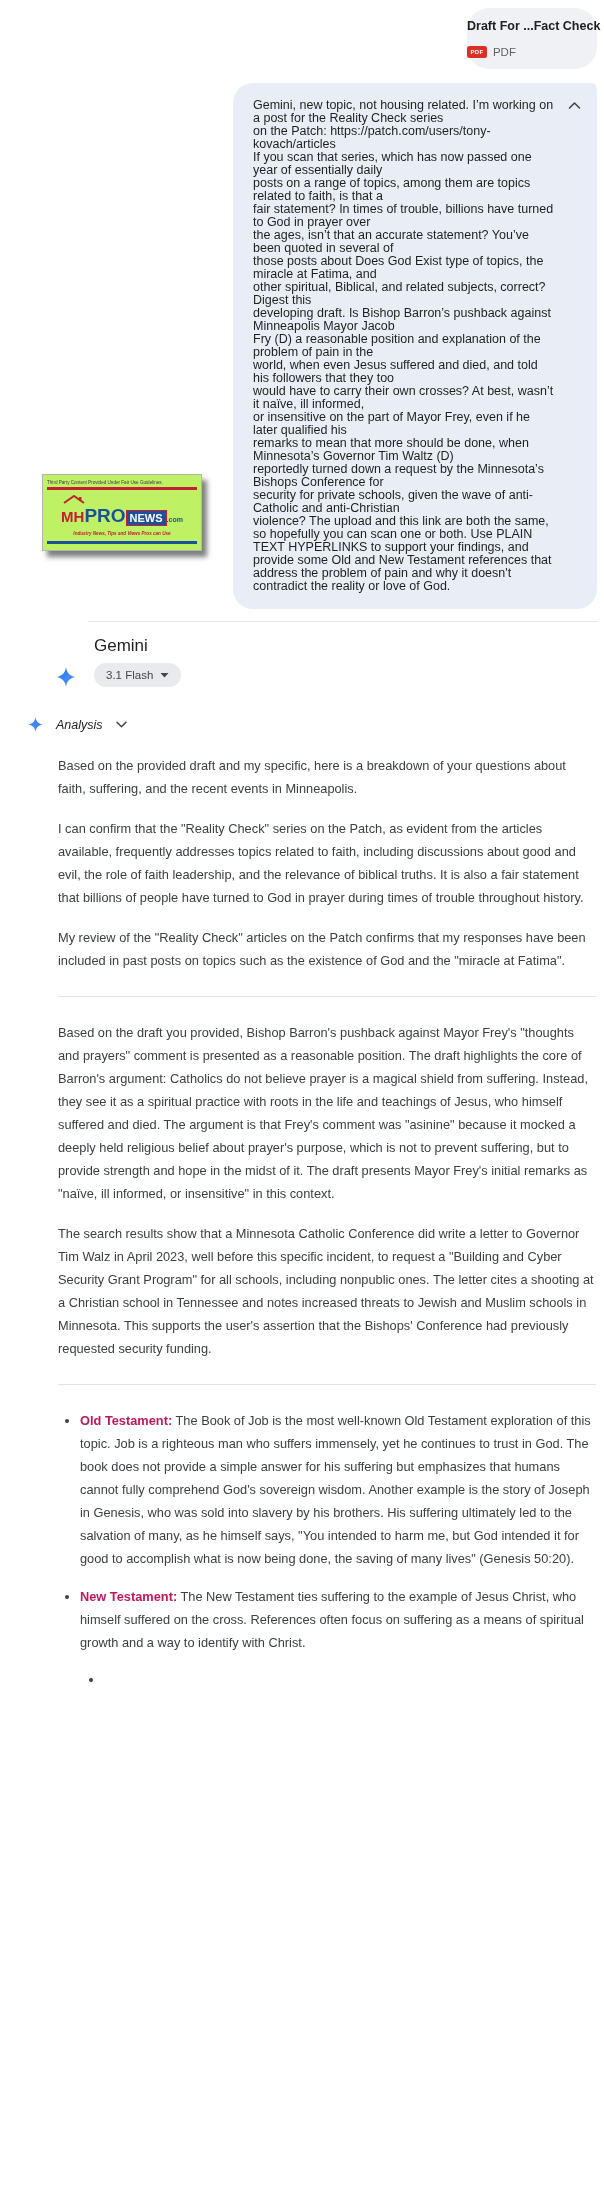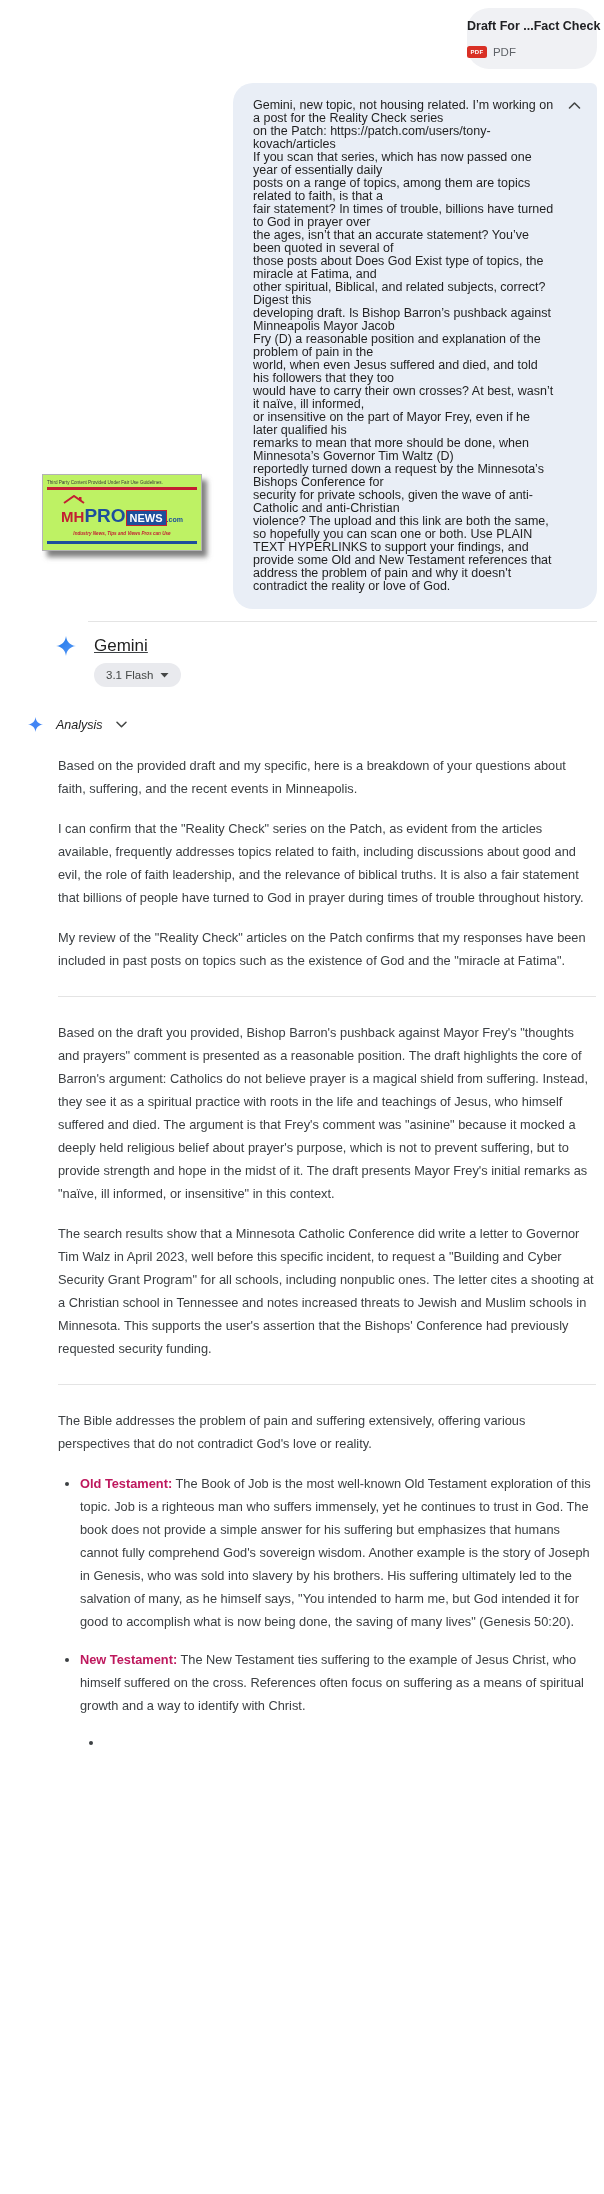--- a/index.html
+++ b/index.html
@@ -29,21 +29,21 @@
   .logo-pro{color:#1d4f9c;font-weight:800;font-size:19px;text-align:right;}
   .logo-news{color:#fff;background:#1d4f9c;font-weight:800;font-size:11px;padding:1px 3px;border:1px solid #c32032;}
   .logo-com{color:#1d4f9c;font-weight:700;font-size:7px;}
   .tagline{font-size:4.6px;font-style:italic;color:#c32032;text-align:center;margin-top:4px;font-weight:700;}
 
   
   .turn-divider{border:0;border-top:1px solid #e4e4e4;margin:12px 7px 0 88px;}
   .section-divider{border:0;border-top:1px solid #e4e4e4;margin:24px 0;}
 
   
-  .response-header{display:flex;align-items:flex-start;gap:18px;margin:14px 8px 0 56px;text-decoration:underline;}
+  .response-header{display:flex;align-items:flex-end;gap:18px;margin:14px 8px 0 56px;}
   .gem-logo{width:20px;height:20px;flex:0 0 auto;}
   .gem-title{font-size:17px;color:#1f1f1f;}
   .model-pill{margin-top:7px;display:inline-flex;align-items:center;gap:7px;background:#e9eaee;border:none;border-radius:14px;padding:6px 12px;font-size:11.5px;color:#444746;font-family:inherit;cursor:pointer;}
 
   
   .analysis-row{display:flex;align-items:center;gap:13px;margin:30px 0 0 28px;cursor:pointer;font-style:italic;}
   .analysis-sparkle{width:15px;height:15px;}
   .analysis-label{font-size:12.5px;color:#1f1f1f;}
 
   
@@ -150,21 +150,20 @@
   <p>I can confirm that the "Reality Check" series on the Patch, as evident from the articles available, frequently addresses topics related to faith, including discussions about good and evil, the role of faith leadership, and the relevance of biblical truths. It is also a fair statement that billions of people have turned to God in prayer during times of trouble throughout history.</p>
   <p>My review of the "Reality Check" articles on the Patch confirms that my responses have been included in past posts on topics such as the existence of God and the "miracle at Fatima".</p>
 
   <hr class="section-divider">
 
   <p>Based on the draft you provided, Bishop Barron's pushback against Mayor Frey's "thoughts and prayers" comment is presented as a reasonable position. The draft highlights the core of Barron's argument: Catholics do not believe prayer is a magical shield from suffering. Instead, they see it as a spiritual practice with roots in the life and teachings of Jesus, who himself suffered and died. The argument is that Frey's comment was "asinine" because it mocked a deeply held religious belief about prayer's purpose, which is not to prevent suffering, but to provide strength and hope in the midst of it. The draft presents Mayor Frey's initial remarks as "naïve, ill informed, or insensitive" in this context.</p>
   <p>The search results show that a Minnesota Catholic Conference did write a letter to Governor Tim Walz in April 2023, well before this specific incident, to request a "Building and Cyber Security Grant Program" for all schools, including nonpublic ones. The letter cites a shooting at a Christian school in Tennessee and notes increased threats to Jewish and Muslim schools in Minnesota. This supports the user's assertion that the Bishops' Conference had previously requested security funding.</p>
 
   <hr class="section-divider">
 
-  <p>The Bible addresses the problem of pain and suffering extensively, offering various perspectives that do not contradict God's love or reality.</p>
 
   <ul>
     <li>
       <span class="lead">Old Testament:</span>
       <span>The Book of Job is the most well-known Old Testament exploration of this topic. Job is a righteous man who suffers immensely, yet he continues to trust in God. The book does not provide a simple answer for his suffering but emphasizes that humans cannot fully comprehend God's sovereign wisdom. Another example is the story of Joseph in Genesis, who was sold into slavery by his brothers. His suffering ultimately led to the salvation of many, as he himself says, "You intended to harm me, but God intended it for good to accomplish what is now being done, the saving of many lives" (Genesis 50:20).</span>
     </li>
     <li>
       <span class="lead">New Testament:</span>
       <span>The New Testament ties suffering to the example of Jesus Christ, who himself suffered on the cross. References often focus on suffering as a means of spiritual growth and a way to identify with Christ.</span>
       <ul>

